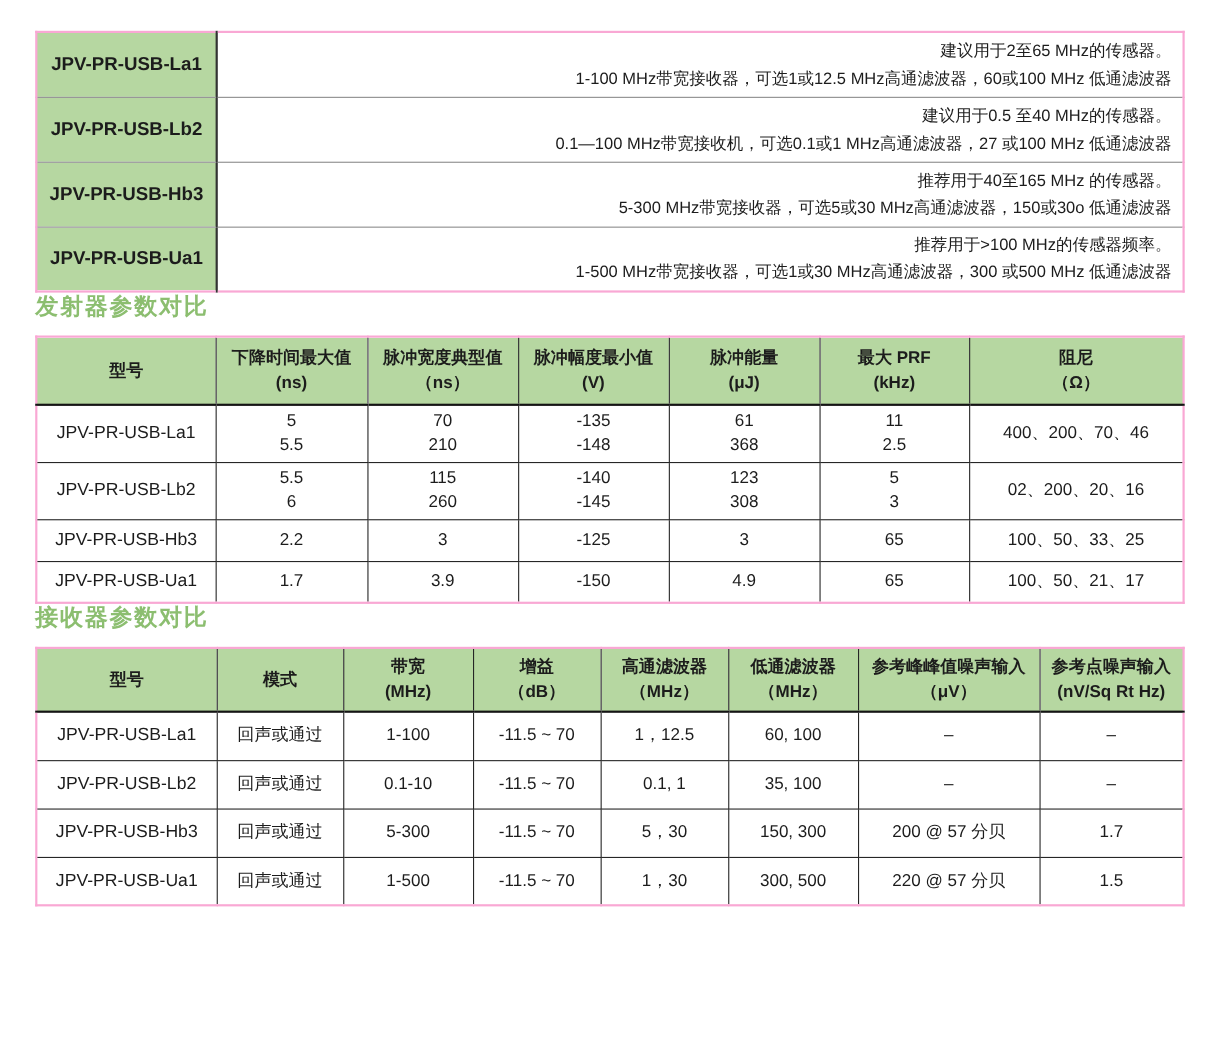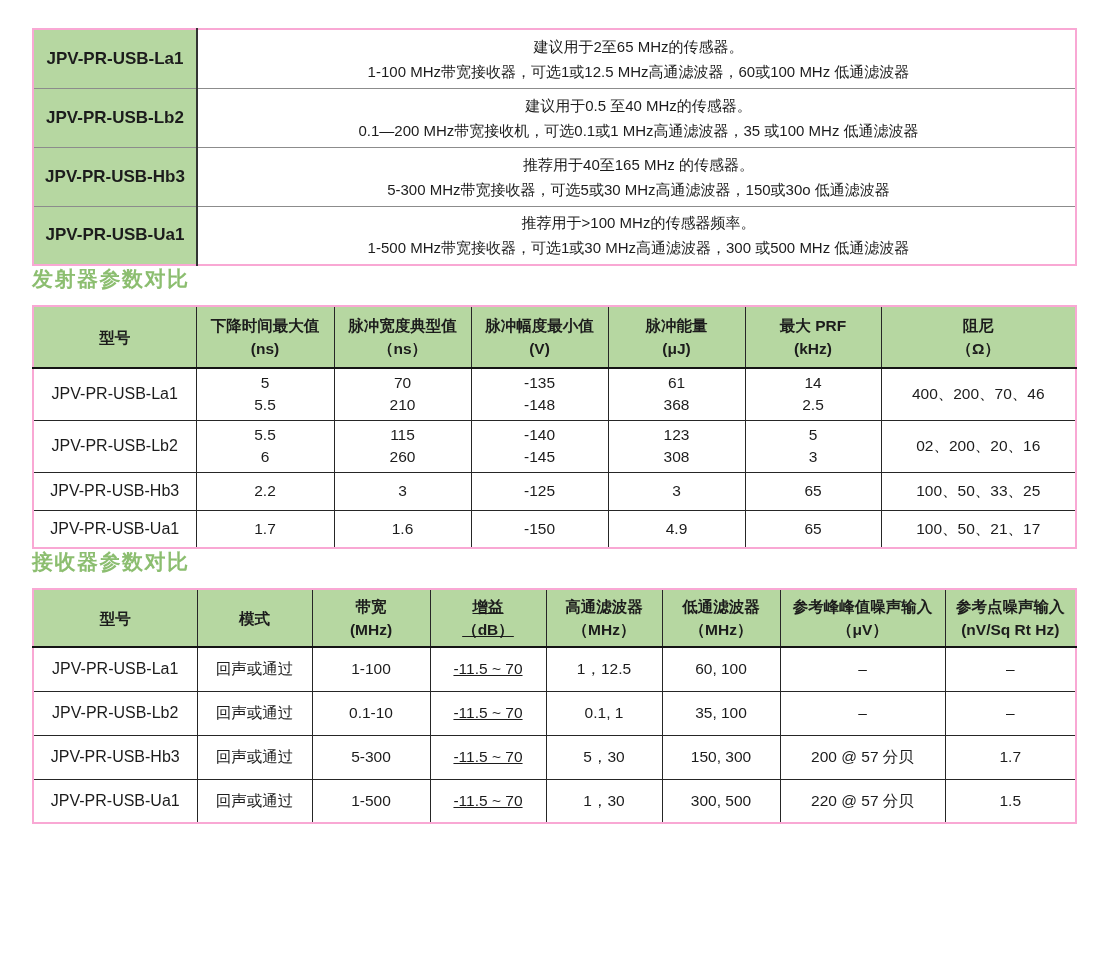--- a/index.html
+++ b/index.html
@@ -41,21 +41,21 @@
   #t1 td { border-top: 1px solid #8c8c8c; border-bottom: 1px solid #8c8c8c; }
   #t1 td.c0 {
     width: 164px;
     background: #b6d7a1;
     font-weight: bold;
     font-size: 17px;
     text-align: center;
     border-right: 2px solid #333333;
   }
   #t1 td.c1 {
-    text-align: center;
+    text-align: right;
     font-size: 15px;
     line-height: 25px;
     padding-left: 14px;
     padding-right: 10px;
   }
 
   
   #t2, #t3 { margin-top: 13px; }
   #t2 th, #t3 th {
     background: #b6d7a1;
@@ -83,21 +83,21 @@
   #t2 .c3 { width: 137px; }
   #t2 .c4 { width: 137px; }
   #t2 .c5 { width: 136px; }
 
   
   #t3 thead tr { height: 58px; }
   #t3 tbody tr { height: 44px; }
   #t3 .c0 { width: 164px; }
   #t3 .c1 { width: 115px; }
   #t3 .c2 { width: 118px; margin-top: 17px; }
-  #t3 .c3 { width: 116px; text-decoration: underline; }
+  #t3 .c3 { width: 116px; }
   #t3 .c4 { width: 116px; }
   #t3 .c5 { width: 118px; }
   #t3 .c6 { width: 165px; }
 
   
   #t2 td.c0, #t3 td.c0 { font-size: 16px; }
 
   .gap-t2 { margin-top: 52px; }
   .gap-t3 { margin-top: 42px; }
 </style>
@@ -110,21 +110,21 @@
     <table id="t1">
         <tbody>
           <tr class="double">
             <td class="c0">JPV-PR-USB-La1</td>
             <td class="c1">建议用于2至65 MHz的传感器。
 1-100 MHz带宽接收器，可选1或12.5 MHz高通滤波器，60或100 MHz 低通滤波器</td>
           </tr>
           <tr class="double">
             <td class="c0">JPV-PR-USB-Lb2</td>
             <td class="c1">建议用于0.5 至40 MHz的传感器。
-0.1—200 MHz带宽接收机，可选0.1或1 MHz高通滤波器，35 或100 MHz 低通滤波器</td>
+0.1—100 MHz带宽接收机，可选0.1或1 MHz高通滤波器，27 或100 MHz 低通滤波器</td>
           </tr>
           <tr class="double">
             <td class="c0">JPV-PR-USB-Hb3</td>
             <td class="c1">推荐用于40至165 MHz 的传感器。
 5-300 MHz带宽接收器，可选5或30 MHz高通滤波器，150或30o 低通滤波器</td>
           </tr>
           <tr class="double">
             <td class="c0">JPV-PR-USB-Ua1</td>
             <td class="c1">推荐用于&gt;100 MHz的传感器频率。
 1-500 MHz带宽接收器，可选1或30 MHz高通滤波器，300 或500 MHz 低通滤波器</td>
@@ -157,21 +157,21 @@
           <tr class="double">
             <td class="c0">JPV-PR-USB-La1</td>
             <td class="c1">5
 5.5</td>
             <td class="c2">70
 210</td>
             <td class="c3">-135
 -148</td>
             <td class="c4">61
 368</td>
-            <td class="c5">14
+            <td class="c5">11
 2.5</td>
             <td class="c6">400、200、70、46</td>
           </tr>
           <tr class="double">
             <td class="c0">JPV-PR-USB-Lb2</td>
             <td class="c1">5.5
 6</td>
             <td class="c2">115
 260</td>
             <td class="c3">-140
@@ -187,21 +187,21 @@
             <td class="c1">2.2</td>
             <td class="c2">3</td>
             <td class="c3">-125</td>
             <td class="c4">3</td>
             <td class="c5">65</td>
             <td class="c6">100、50、33、25</td>
           </tr>
           <tr class="single">
             <td class="c0">JPV-PR-USB-Ua1</td>
             <td class="c1">1.7</td>
-            <td class="c2">1.6</td>
+            <td class="c2">3.9</td>
             <td class="c3">-150</td>
             <td class="c4">4.9</td>
             <td class="c5">65</td>
             <td class="c6">100、50、21、17</td>
           </tr>
         </tbody>
       </table>
   </section>
 
   <section>

